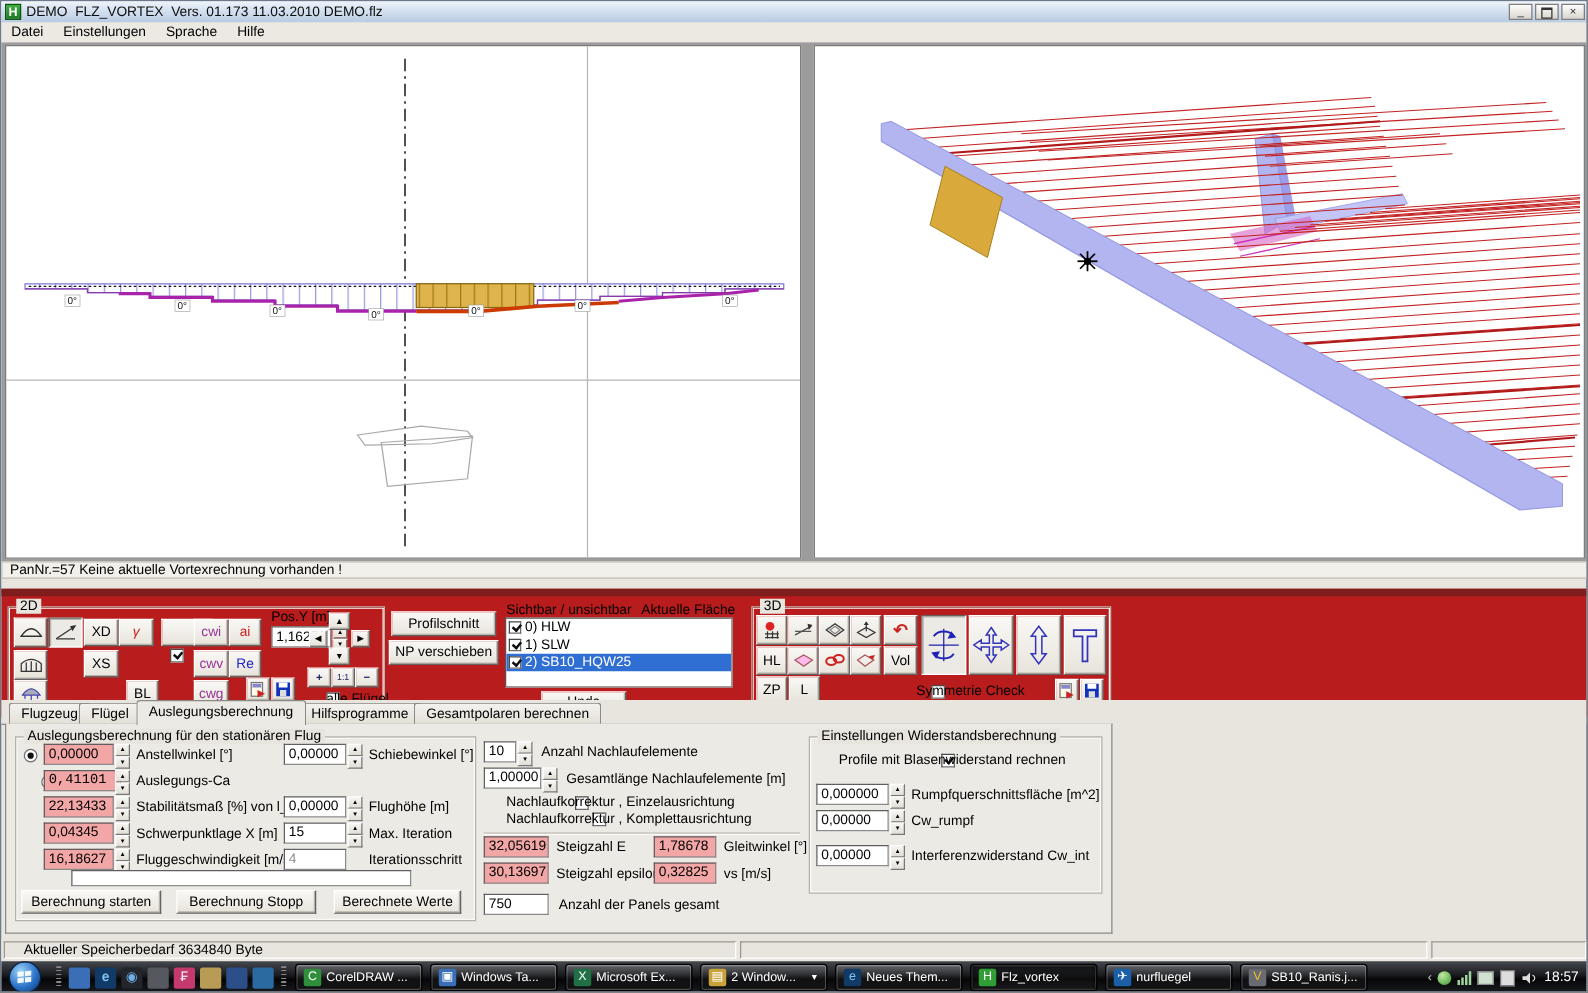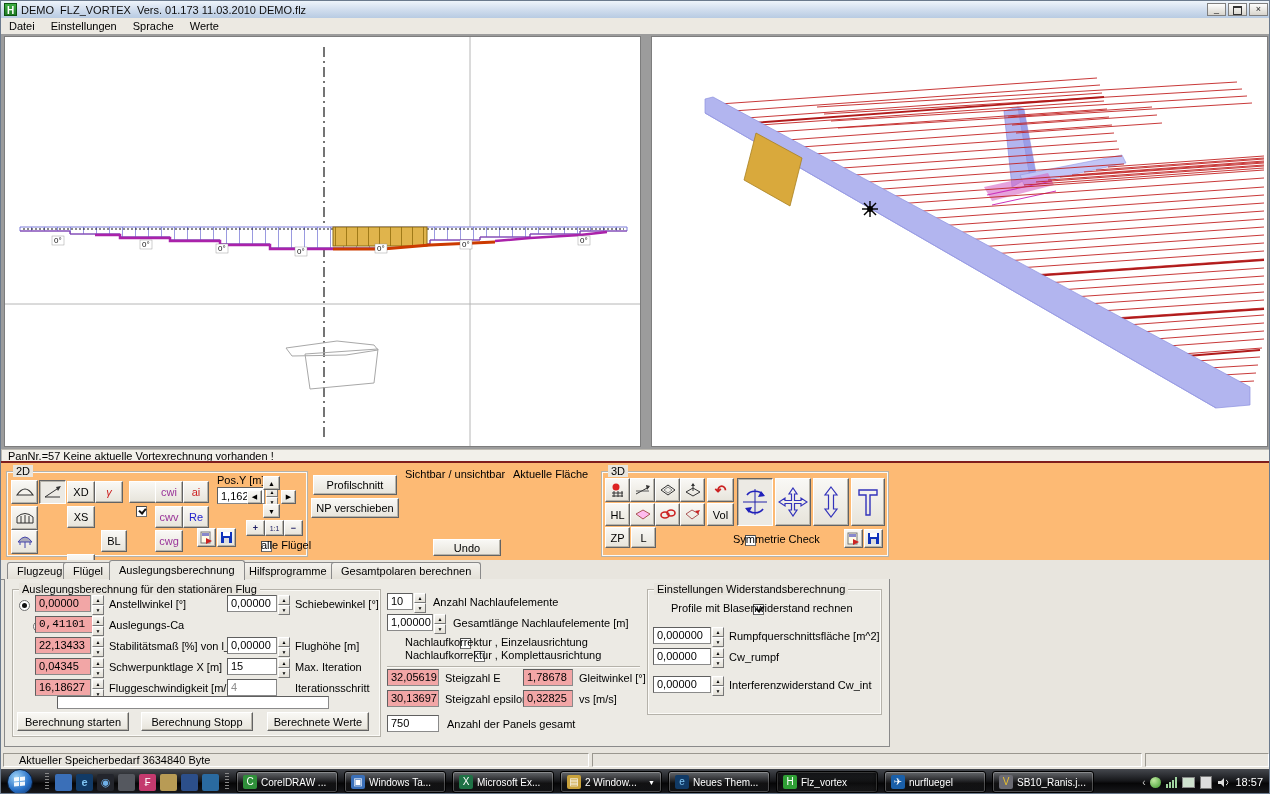--- a/index.html
+++ b/index.html
@@ -20,21 +20,21 @@
   #menubar{left:0;top:17px;width:1270px;height:16px;background:#ece9e2;border-bottom:1px solid #cfccc4;
     display:flex;align-items:center;}
   .menuitem{padding:1px 8px;}
   
   #vpzone{left:0;top:33px;width:1270px;height:415px;background:#9c9c9c;}
   .viewport{position:absolute;background:#fff;border:1px solid #7d7d7d;box-sizing:border-box;}
   
   #statusline{left:0;top:448px;width:1270px;height:14px;background:#f2f0ea;border:1px solid #bdbab2;
     box-sizing:border-box;line-height:12px;padding-left:6px;}
   
-  #toolpanel{left:0;top:460px;width:1270px;height:97px;background:#fdba74;border-top:2px solid #7f1d1d;}
+  #toolpanel{left:0;top:470px;width:1270px;height:97px;background:#b91c1c;border-top:6px solid #7f1d1d;}
   .group{position:absolute;border:1px solid #b5b2aa;box-shadow:1px 1px 0 #fbfaf7 inset,-1px -1px 0 #fbfaf7 inset;}
   .grouplabel{position:absolute;top:-7px;left:6px;background:#e8e5de;padding:0 3px;}
   .b3{background:linear-gradient(#f9f8f5,#e7e4db);border:1px solid #636363;border-top-color:#fff;border-left-color:#fff;
       box-shadow:inset -1px -1px 0 #b7b4ab;box-sizing:border-box;text-align:center;cursor:default;
       font-family:"Liberation Sans",sans-serif;font-size:11px;color:#000;display:flex;align-items:center;justify-content:center;}
   .b3.pressed{border-color:#636363 #fff #fff #636363;box-shadow:inset 1px 1px 0 #b7b4ab;background:#eceae4;}
   .b3.disab{color:#8d8d8d;margin-top:41px;}
   .tb{font-size:11px;}
   .purple{color:#993399;} .red{color:#cc2222;} .green{color:#229922;} .blue{color:#2222cc;}
   .fld{background:#fff;border:1px solid #8a8a8a;border-top-color:#5f5f5f;border-left-color:#5f5f5f;
@@ -103,21 +103,21 @@
     <div id="title">DEMO  FLZ_VORTEX  Vers. 01.173 11.03.2010 DEMO.flz</div>
     <div class="winbtn">_</div>
     <div class="winbtn"><span class="rest"></span></div>
     <div class="winbtn">×</div>
   </div>
 
   <div id="menubar" class="abs">
     <span class="menuitem">Datei</span>
     <span class="menuitem">Einstellungen</span>
     <span class="menuitem">Sprache</span>
-    <span class="menuitem">Werte</span>
+    <span class="menuitem">Hilfe</span>
   </div>
 
   <div id="vpzone" class="abs">
 
     <div class="viewport" style="left:3px;top:2px;width:637px;height:411px;">
       <svg width="635" height="409" viewBox="0 0 635 409">
         <defs>
           <pattern id="wgrid" width="13" height="4" patternUnits="userSpaceOnUse">
             <rect width="13" height="4" fill="#ffffff"></rect>
               <line x1="0.5" y1="0" x2="0.5" y2="4" stroke="#9a9ae0" stroke-width="1"></line>
@@ -341,20 +341,34 @@
     <span class="cb abs" style="left:246px;top:76px;"></span>
     <span class="lbl" style="left:260px;top:76px;">alle Flügel</span>
 
     
     <div class="b3 abs" style="left:312px;top:12px;width:84px;height:20px;">Profilschnitt</div>
     <div class="b3 abs" style="left:310px;top:35px;width:88px;height:20px;">NP verschieben</div>
 
     
     <span class="lbl" style="left:404px;top:5px;">Sichtbar / unsichtbar</span>
     <span class="lbl" style="left:512px;top:5px;">Aktuelle Fläche</span>
+    <div id="surflist" class="abs" style="left:403px;top:17px;width:182px;height:56px;">
+      <div class="listrow">
+        <span class="cb on"></span>
+        <span>0) HLW</span>
+      </div>
+      <div class="listrow">
+        <span class="cb on"></span>
+        <span>1) SLW</span>
+      </div>
+      <div class="listrow sel">
+        <span class="cb on"></span>
+        <span>2) SB10_HQW25</span>
+      </div>
+    </div>
     <div class="b3 abs" style="left:432px;top:76px;width:68px;height:17px;">Undo</div>
     <div class="b3 abs disab" style="left:508px;top:76px;width:54px;height:17px;">Redo</div>
 
     
     <div class="group" style="left:600px;top:8px;width:286px;height:84px;">
       <span class="grouplabel">3D</span>
     </div>
     <div class="b3 abs" style="left:604px;top:15px;width:25px;height:24px;">
       <svg width="15" height="14">
           <circle cx="6" cy="4" r="3.5" fill="#d22"></circle>

